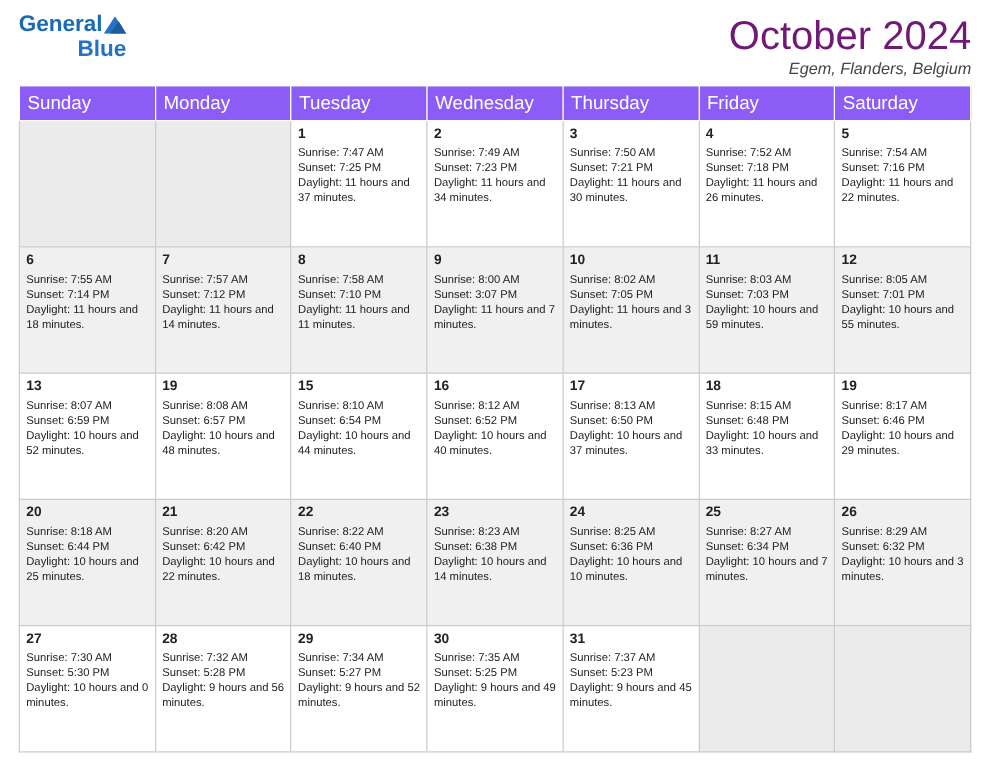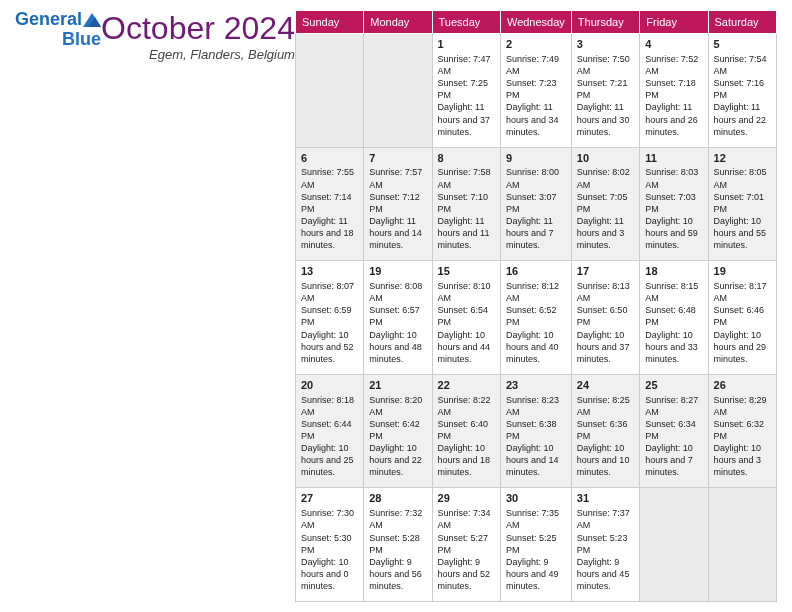--- a/index.html
+++ b/index.html
@@ -8,21 +8,21 @@
       height: 612px;
       font-family: Arial, sans-serif;
       background: #fff;
       overflow: hidden;
     }
     .page {
       width: 792px;
       height: 612px;
       padding: 10px 15px;
       display: flex;
-      flex-direction: row;
+      flex-direction: column;
     }
     .header {
       display: flex;
       justify-content: space-between;
       align-items: flex-start;
       margin-bottom: 6px;
     }
     .logo {
       display: flex;
       align-items: center;
@@ -54,25 +54,25 @@
       color: #444;
       font-style: italic;
     }
     .calendar-table {
       width: 100%;
       border-collapse: collapse;
       flex: 1;
       font-size: 9.5px;
     }
     .calendar-table th {
-      background: #be185d;
+      background: #8b5cf6;
       color: #fff;
       text-align: left;
       padding: 5px 6px;
-      font-size: 11px;
+      font-size: 15px;
       font-weight: normal;
       border: 1px solid #fff;
     }
     .calendar-table td {
       border: 1px solid #ccc;
       vertical-align: top;
       padding: 3px 5px;
       width: calc(100% / 7);
       height: 82px;
       color: #222;

